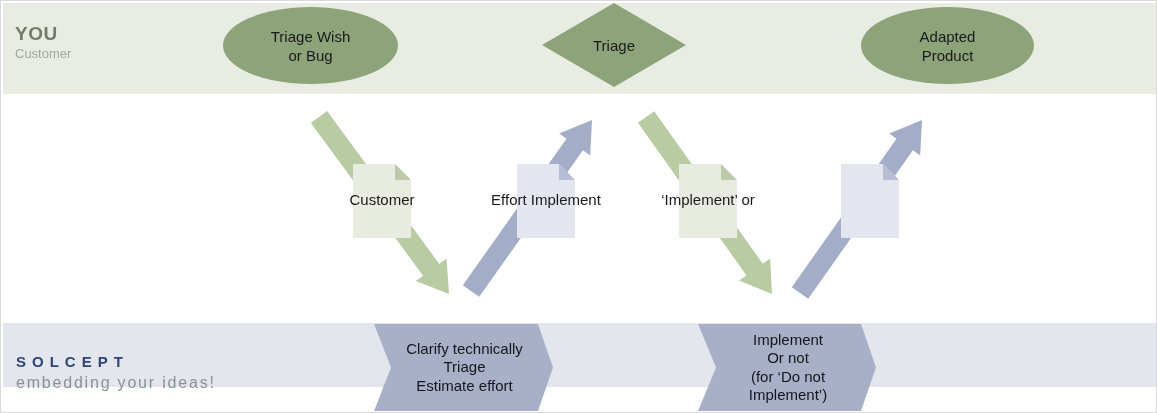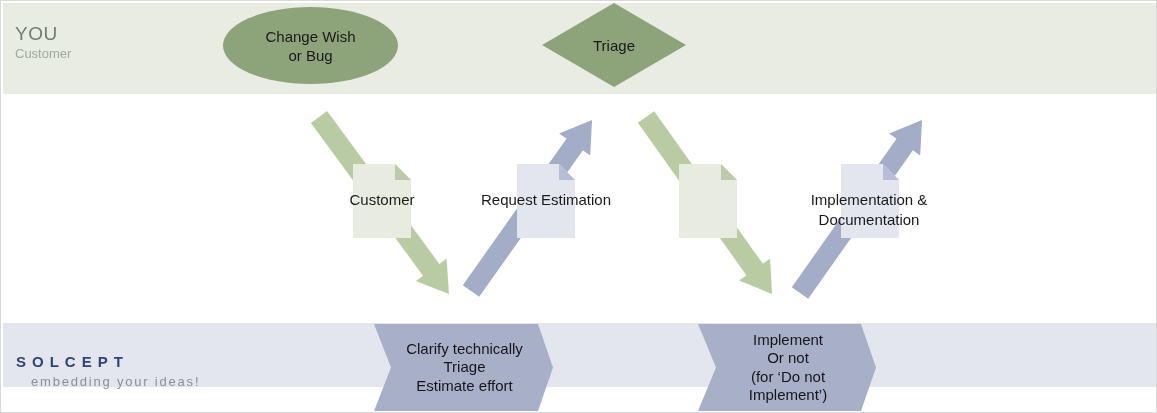--- a/index.html
+++ b/index.html
@@ -10,26 +10,26 @@
     --text-dark:#1a1a1a; --lane-title:#717d6b; --lane-subtitle:#a0a99b;
     --tagline-gray:#8b8f99;
   }
   *{margin:0;padding:0;box-sizing:border-box}
   body{font-family:"Liberation Sans",sans-serif;background:#fff}
   .canvas{position:relative;width:1157px;height:413px;background:#fff;
           border:1px solid #d9d9d9;overflow:hidden}
   .lane{position:absolute;left:2px;width:1153px}
   .lane-customer{top:2px;height:91px;background:var(--lane-customer-bg)}
   .lane-company{top:322px;height:64px;background:var(--lane-company-bg)}
-  .lane-title{position:absolute;left:12px;top:20px;font-size:19px;font-weight:normal;
+  .lane-title{position:absolute;left:12px;top:20px;font-size:19px;font-weight:bold;
               color:var(--lane-title);letter-spacing:.5px}
   .lane-subtitle{position:absolute;left:12px;top:43px;font-size:13px;color:var(--lane-subtitle)}
   .logo{position:absolute;left:13px;top:30px;font-size:15px;font-weight:bold;
         color:var(--logo-blue);letter-spacing:6px}
-  .tagline{position:absolute;left:28px;top:51px;font-size:13px;color:var(--tagline-gray);
+  .tagline{position:absolute;left:13px;top:51px;font-size:16px;color:var(--tagline-gray);
            letter-spacing:1.8px}
   .node{position:absolute;display:flex;align-items:center;justify-content:center;
         text-align:center;font-size:15px;line-height:19px;color:var(--text-dark)}
   .ellipse{background:var(--shape-green);border-radius:50%}
   .ellipse-start{left:222px;top:6px;width:175px;height:77px}
   .ellipse-end{left:860px;top:6px;width:173px;height:77px}
   .diamond{left:541px;top:2px;width:144px;height:84px;background:var(--shape-green);
            clip-path:polygon(50% 0,100% 50%,50% 100%,0 50%)}
   .arrow-layer{position:absolute;left:0;top:0;pointer-events:none}
   .doc{position:absolute;width:58px;height:74px;top:163px}
@@ -70,26 +70,32 @@
 
   <svg class="arrow-layer" width="1157" height="413" viewBox="0 0 1157 413">
     <polygon style="fill:var(--arrow-green)" points="309.9,121.9 326.1,110.1 438.3,262.9 445.5,257.6 448,293 414.9,280.0 422.1,274.7"></polygon>
     <polygon style="fill:var(--arrow-blue)" points="478.2,295.8 461.8,284.2 565.5,137.7 558.2,132.5 591,119 589.2,154.5 581.9,149.3"></polygon>
     <polygon style="fill:var(--arrow-green)" points="636.9,121.8 653.2,110.2 761.8,262.8 769.1,257.6 771,293 738.1,279.6 745.5,274.4"></polygon>
     <polygon style="fill:var(--arrow-blue)" points="807.2,297.8 790.8,286.2 895.5,137.7 888.2,132.6 921,119 919.2,154.4 911.9,149.3"></polygon>
   </svg>
 
   <div class="node ellipse ellipse-start">
     <div>
-      <div>Change Wish</div>
+      <div>Triage Wish</div>
       <div>or Bug</div>
     </div>
   </div>
   <div class="node diamond">
     <div>Triage</div>
+  </div>
+  <div class="node ellipse ellipse-end">
+    <div>
+      <div>Adapted</div>
+      <div>Product</div>
+    </div>
   </div>
 
   <div class="doc doc-green" style="left:352px">
     <div class="body"></div>
       <div class="fold"></div>
   </div>
   <div class="doc doc-blue" style="left:516px">
     <div class="body"></div>
       <div class="fold"></div>
   </div>
@@ -99,27 +105,24 @@
   </div>
   <div class="doc doc-blue" style="left:840px">
     <div class="body"></div>
       <div class="fold"></div>
   </div>
 
   <div class="doc-label" style="left:281px">
     <div>Customer</div>
   </div>
   <div class="doc-label" style="left:445px">
-    <div>Request Estimation</div>
+    <div>Effort Implement</div>
   </div>
   <div class="doc-label" style="left:607px">
-  </div>
-  <div class="doc-label" style="left:768px">
-    <div>Implementation &amp;</div>
-    <div>Documentation</div>
+    <div>‘Implement’ or</div>
   </div>
 
   <div class="chevron chevron-1">
     <div>Clarify technically</div>
     <div>Triage</div>
     <div>Estimate effort</div>
   </div>
   <div class="chevron chevron-2">
     <div>Implement</div>
     <div>Or not</div>

